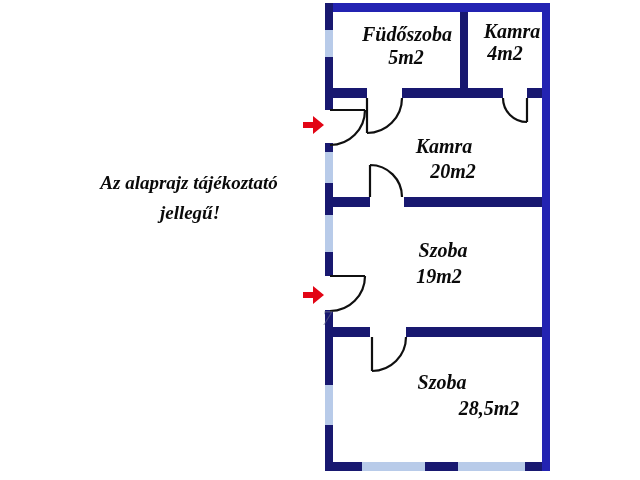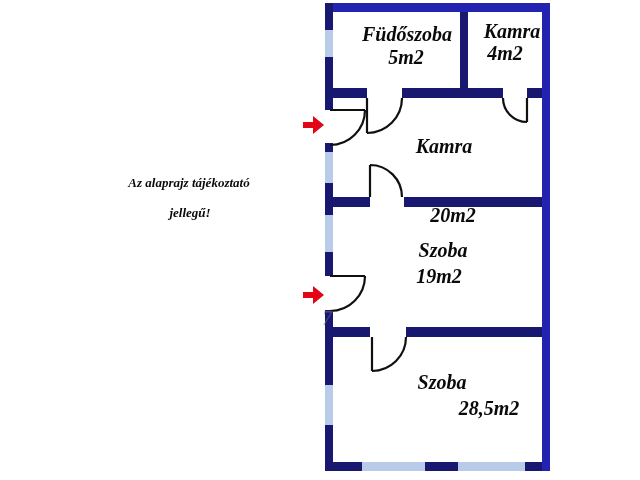--- a/index.html
+++ b/index.html
@@ -15,21 +15,21 @@
     position:relative;width:640px;height:480px;background:#ffffff;overflow:hidden;
     font-family:"Liberation Serif","DejaVu Serif",serif;
   }
   .stage svg{position:absolute;left:0;top:0;}
   .lbl{
     position:absolute;transform:translate(-50%,-50%);
     font-weight:bold;font-style:italic;color:var(--text);
     white-space:nowrap;line-height:1;
   }
   .room{font-size:20px;}
-  .note-line{font-size:13px;}
+  .note-line{font-size:19px;}
   .watermark{
     position:absolute;transform:translate(-50%,-50%);
     font-style:italic;font-size:20px;color:rgba(110,115,140,0.55);
     font-family:"Liberation Serif","DejaVu Serif",serif;
   }
 </style>
 </head>
 <body>
 
 <div class="stage">
@@ -85,21 +85,21 @@
   <div class="lbl note-line" style="left:189px;top:182px;">Az alaprajz tájékoztató</div>
   <div class="lbl note-line" style="left:190px;top:212px;text-align:right;">jellegű!</div>
 
   <div class="lbl room" style="left:407px;top:34px;">Füdőszoba</div>
   <div class="lbl room" style="left:406px;top:57px;font-style:italic;">5m2</div>
 
   <div class="lbl room" style="left:512px;top:31px;">Kamra</div>
   <div class="lbl room" style="left:505px;top:53px;">4m2</div>
 
   <div class="lbl room" style="left:444px;top:146px;">Kamra</div>
-  <div class="lbl room" style="left:453px;top:171px;margin-top:44px;">20m2</div>
+  <div class="lbl room" style="left:453px;top:171px;">20m2</div>
 
   <div class="lbl room" style="left:443px;top:250px;">Szoba</div>
   <div class="lbl room" style="left:439px;top:276px;">19m2</div>
 
   <div class="lbl room" style="left:442px;top:382px;">Szoba</div>
   <div class="lbl room" style="left:446px;top:408px;margin-left:43px;">28,5m2</div>
 
   <div class="watermark" style="left:327px;top:318px;">7</div>
 </div>
 

